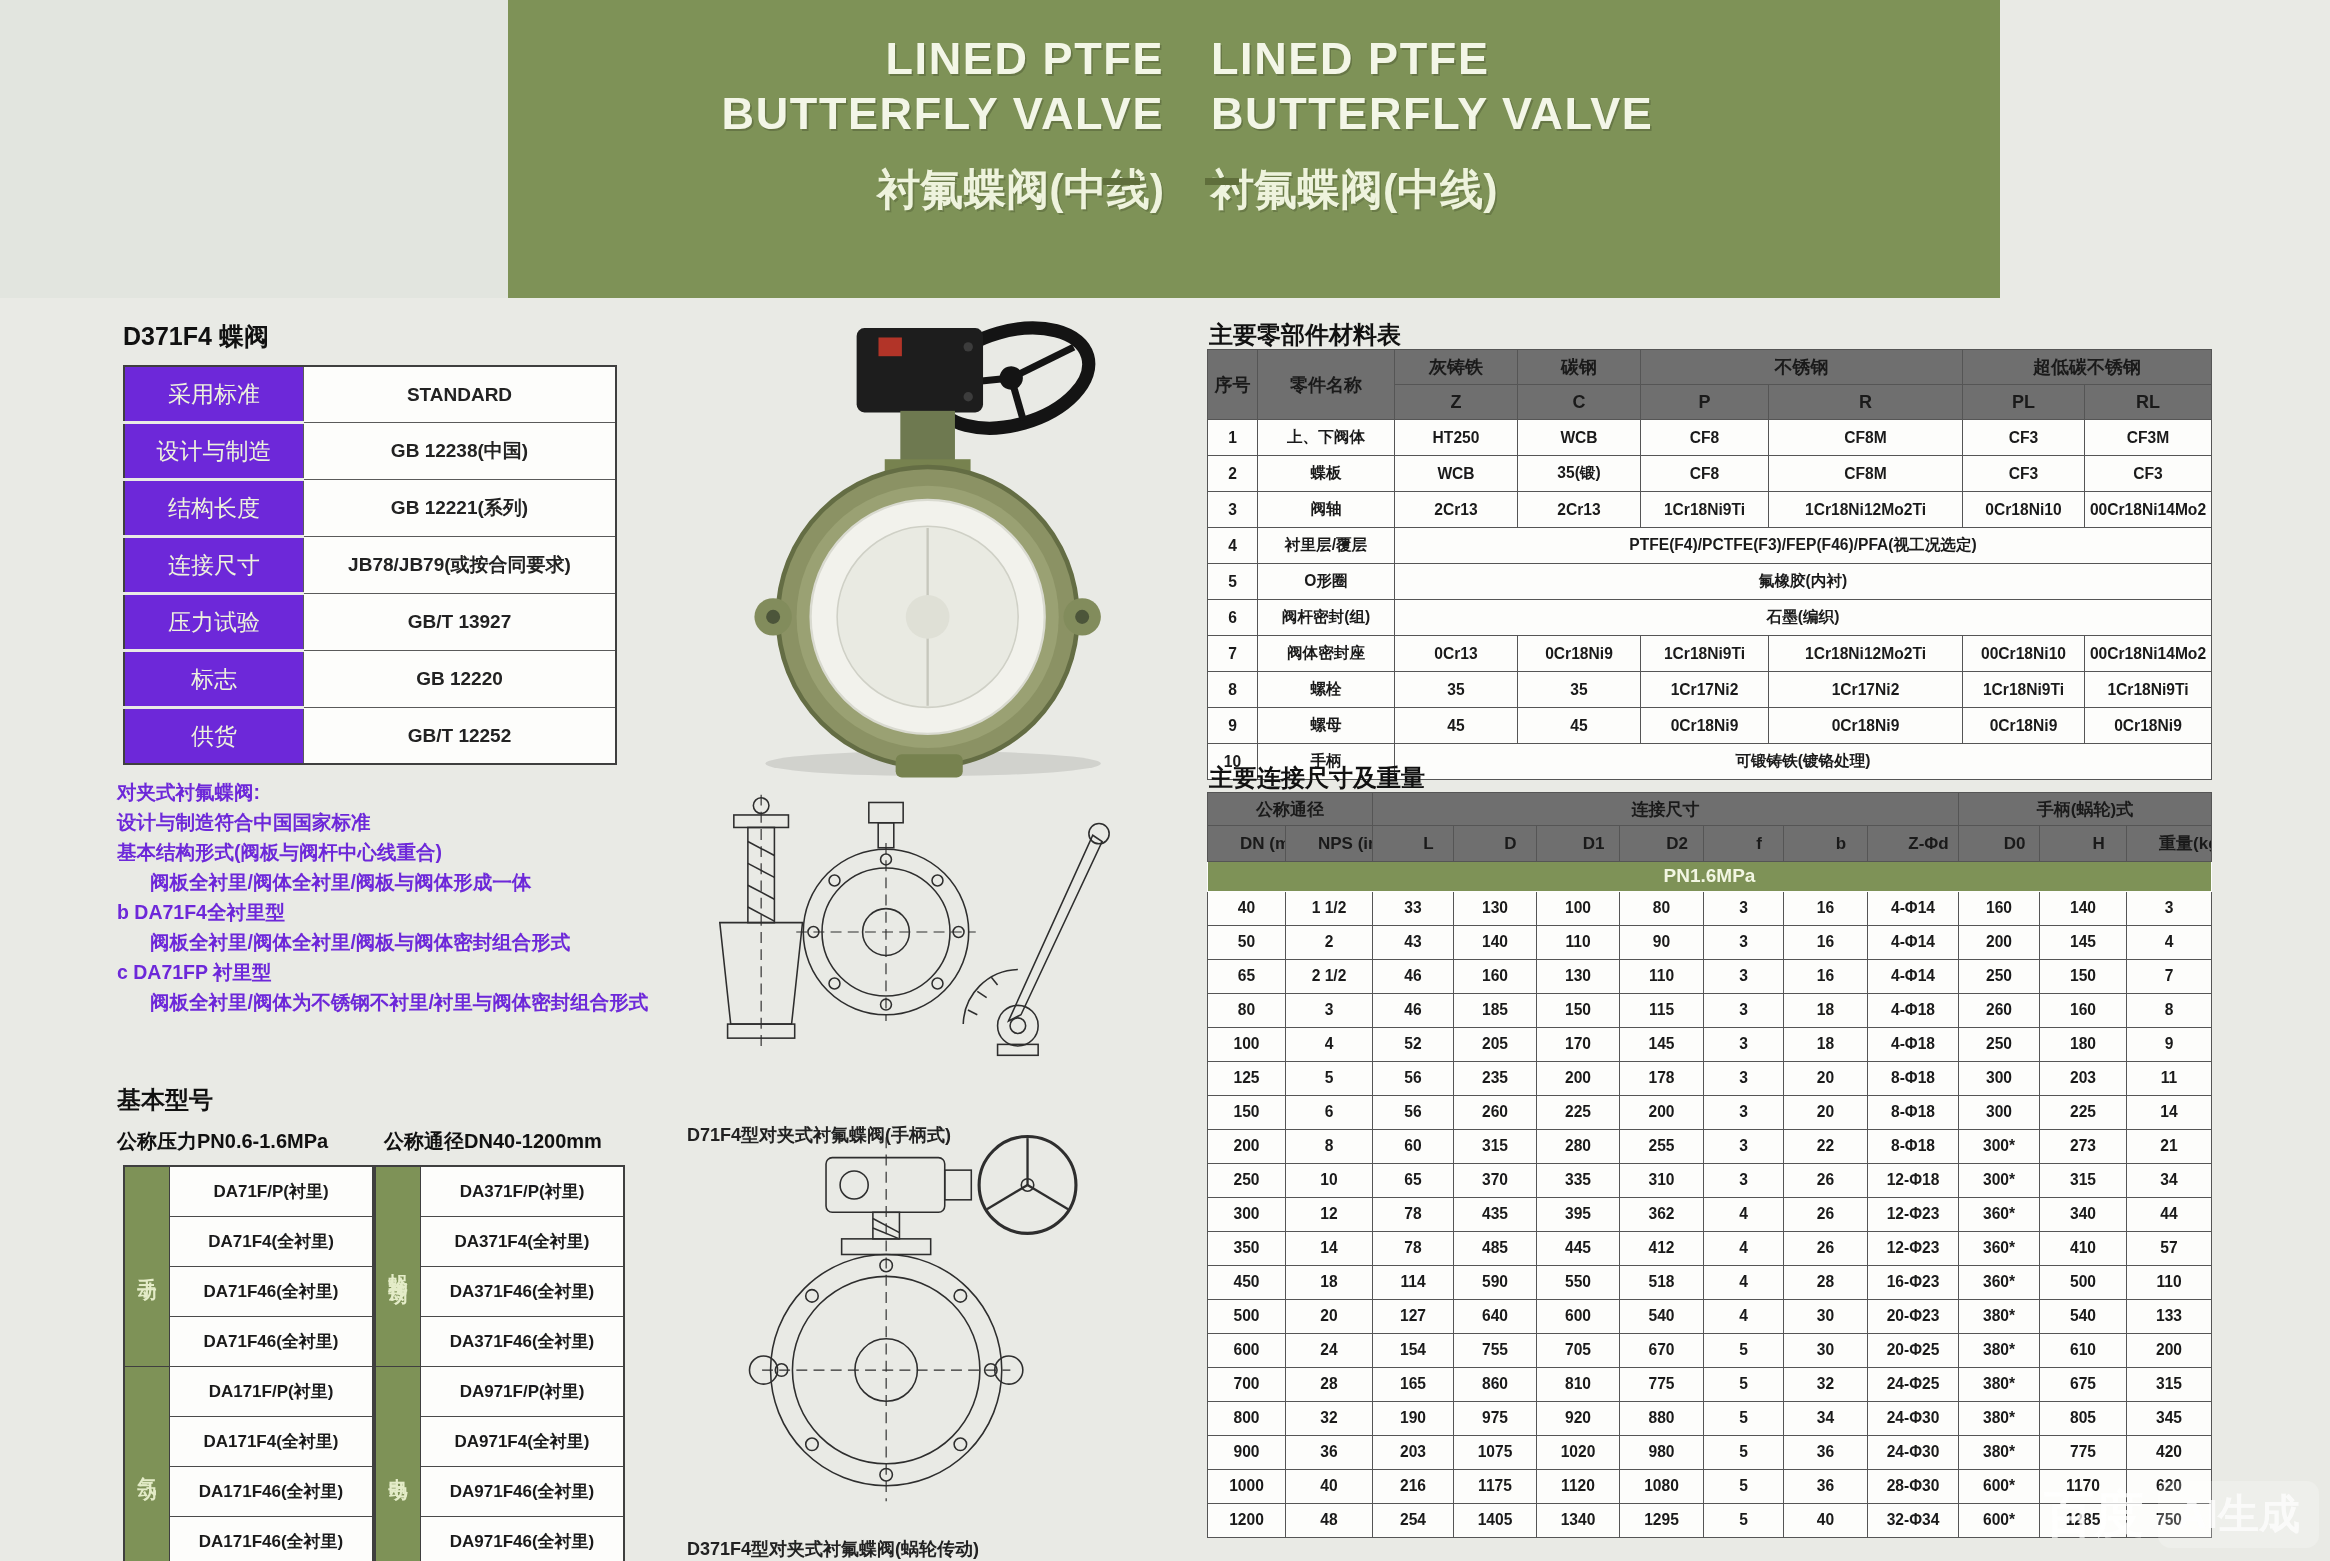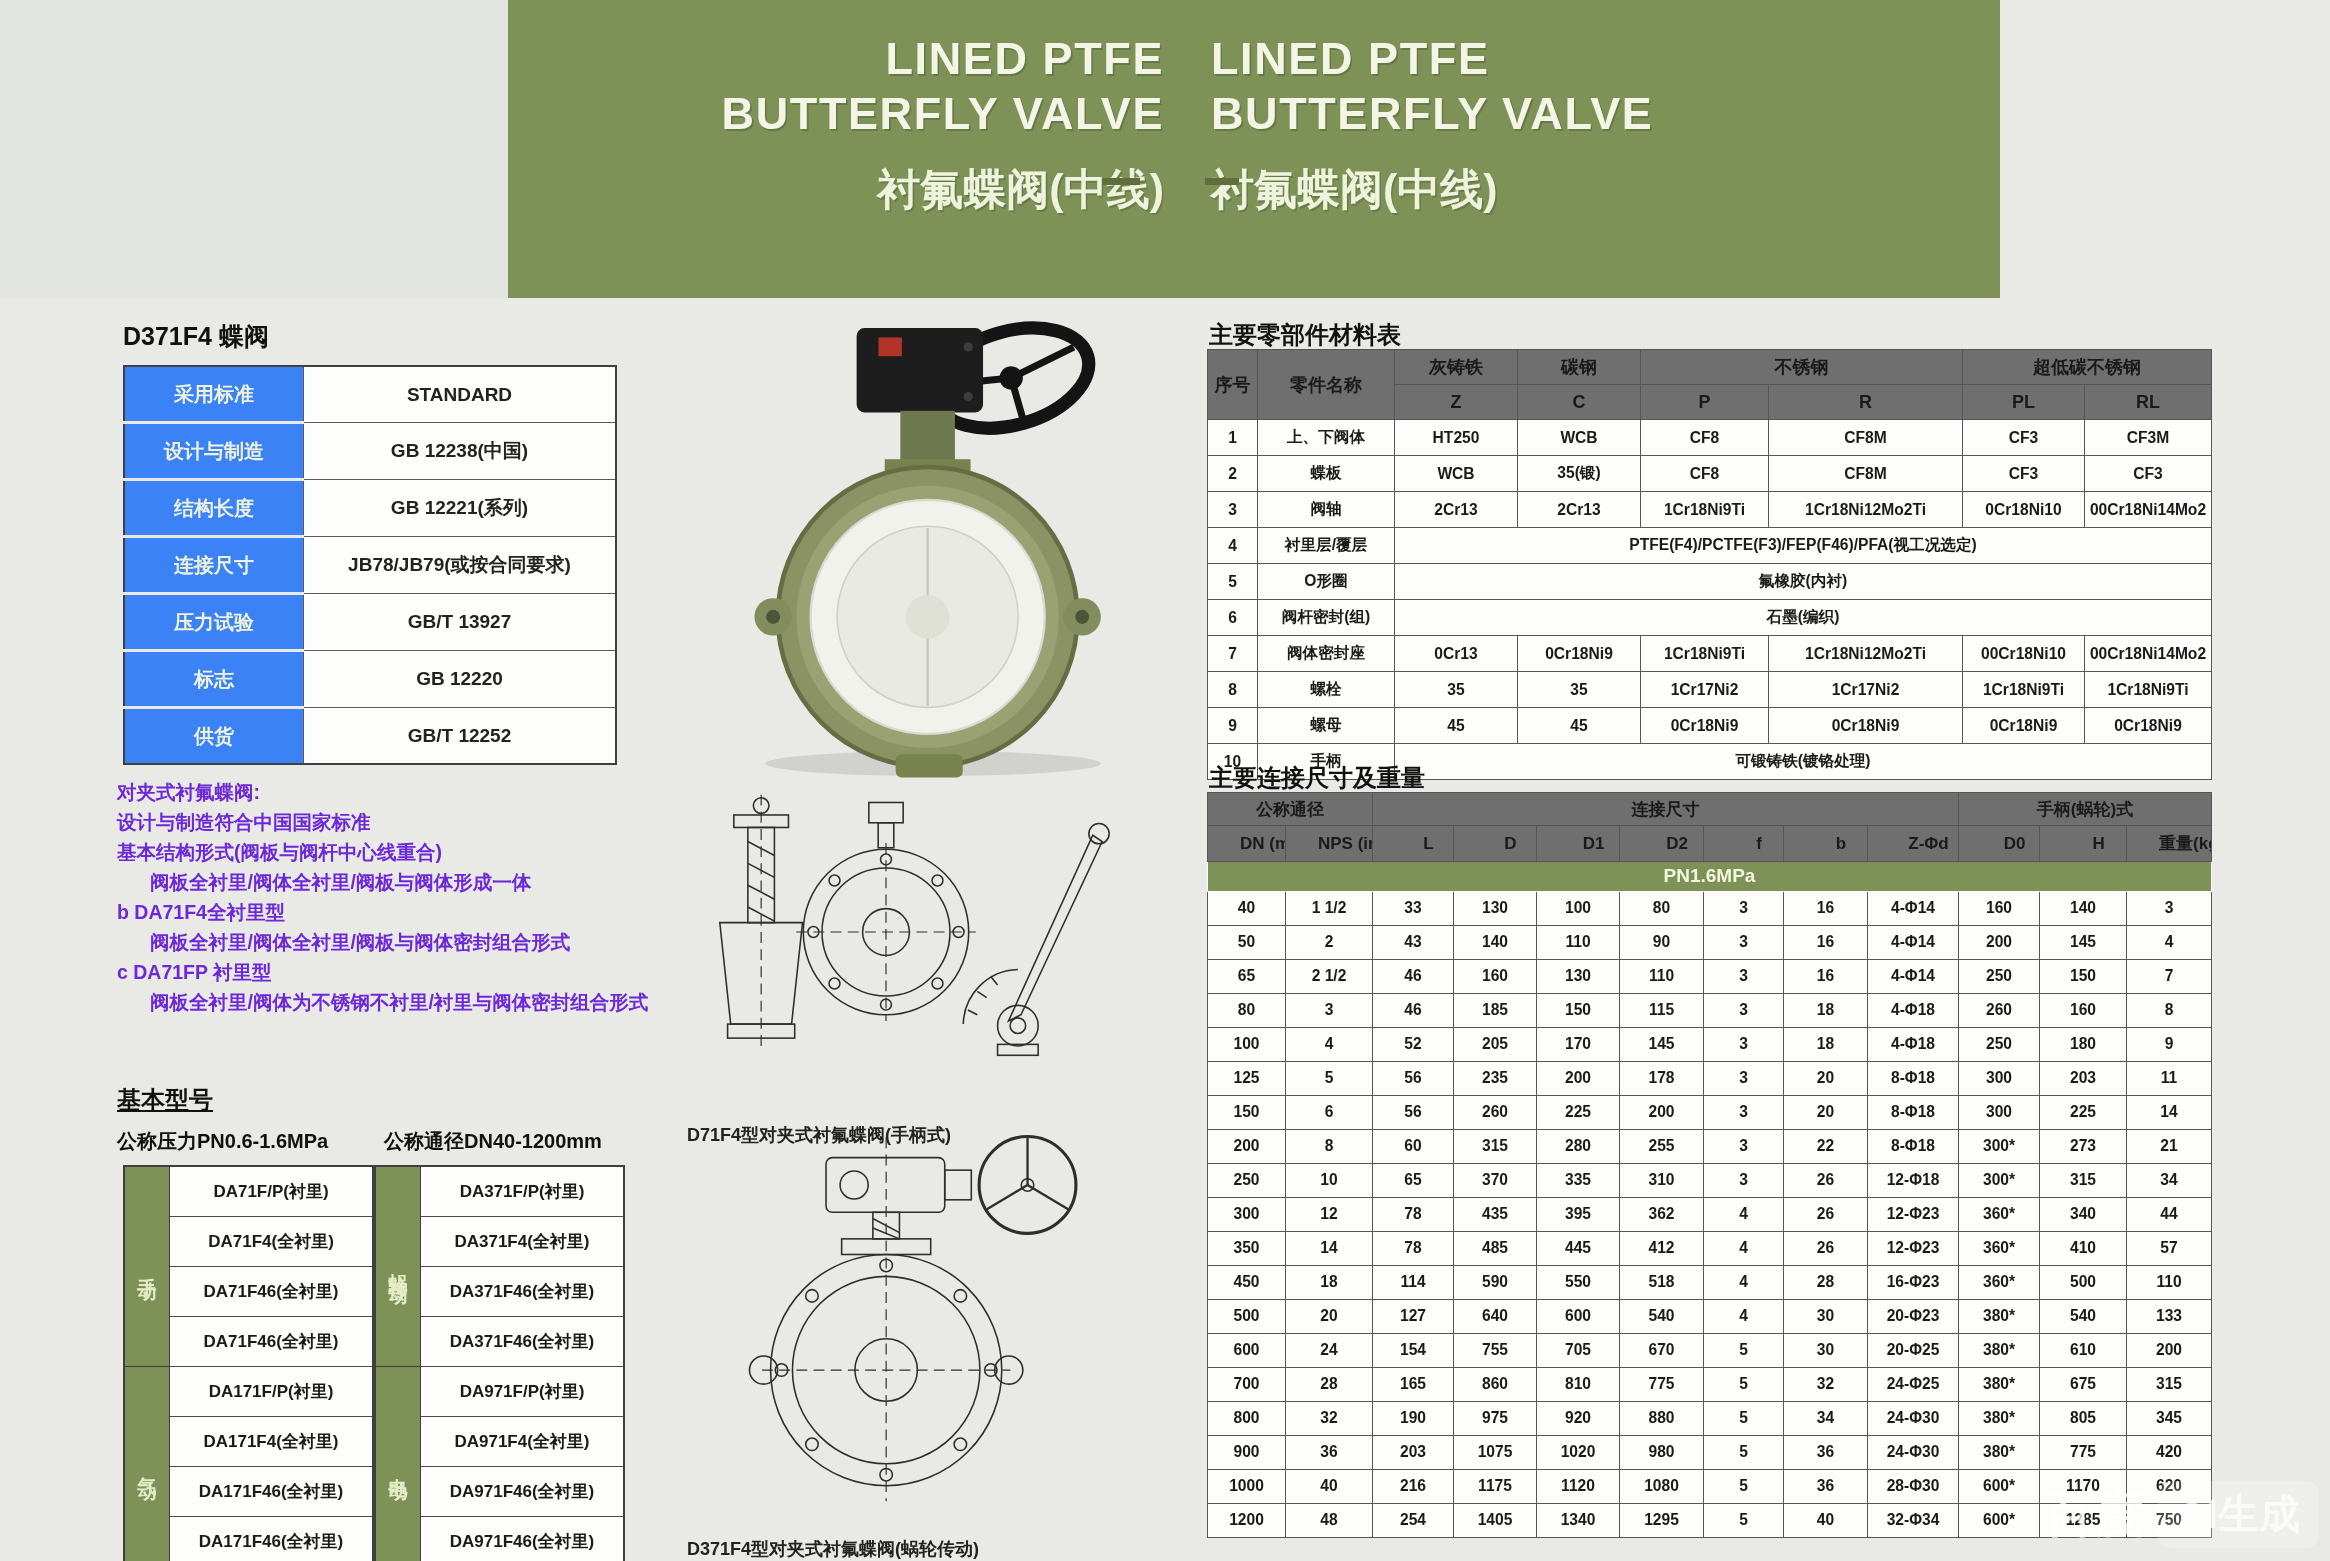--- a/index.html
+++ b/index.html
@@ -15,21 +15,21 @@
     text-shadow:1.6px 1.6px 0 rgba(60,70,40,.3);}
   #hcol1{left:117px;width:539px;text-align:right;}
   #hcol2{left:703px;width:594px;text-align:left;}
   .dash{position:absolute;top:178px;height:7px;background:#5f6e3b;}
   
   table{border-collapse:collapse;table-layout:fixed;}
   td,th{overflow:hidden;white-space:nowrap;}
   
   #spec-table{left:123px;top:365px;width:494px;border:2.3px solid #3f3f3f;background:#fdfdfb;}
   #spec-table td{height:52px;text-align:center;vertical-align:middle;}
-  #spec-table td.lab{width:176px;background:#3b82f6;color:#eef3dd;font-size:20px;font-weight:bold;
+  #spec-table td.lab{width:176px;background:#6d28d9;color:#eef3dd;font-size:23px;font-weight:normal;
     border-bottom:3.9px solid #e9eae5;}
   #spec-table tr:last-child td.lab{border-bottom:none;}
   #spec-table td.val{font-size:19px;color:#222;border:0.8px solid #5a5a5a;font-weight:bold;}
   
   #notes{left:117px;top:777px;width:554px;}
   #notes .ln{font-size:19.5px;line-height:30px;font-weight:bold;color:#6d28d9;}
   #notes .ind{padding-left:33px;}
   
   .sec-title{font-size:24px;font-weight:bold;color:#111;}
   .sub-note{font-size:20px;font-weight:bold;color:#111;}
@@ -124,21 +124,21 @@
     <div class="ln">对夹式衬氟蝶阀:</div>
     <div class="ln">设计与制造符合中国国家标准</div>
     <div class="ln">基本结构形式(阀板与阀杆中心线重合)</div>
     <div class="ln ind">阀板全衬里/阀体全衬里/阀板与阀体形成一体</div>
     <div class="ln">b DA71F4全衬里型</div>
     <div class="ln ind">阀板全衬里/阀体全衬里/阀板与阀体密封组合形式</div>
     <div class="ln">c DA71FP 衬里型</div>
     <div class="ln ind">阀板全衬里/阀体为不锈钢不衬里/衬里与阀体密封组合形式</div>
   </div>
 
-<div class="abs sec-title" style="left:117px;top:1084px;text-decoration:underline;">基本型号</div>
+<div class="abs sec-title" style="left:117px;top:1084px;">基本型号</div>
 <div class="abs sub-note" style="left:117px;top:1128px;">公称压力PN0.6-1.6MPa</div>
 <div class="abs sub-note" style="left:384px;top:1128px;">公称通径DN40-1200mm</div>
 
 <table class="abs model-table" style="left:123px;top:1165px;width:251px;">
   <tbody>
       <tr>
         <td class="vlab" rowspan="4">手动</td>
         <td>DA71F/P(衬里)</td>
       </tr>
       <tr>

